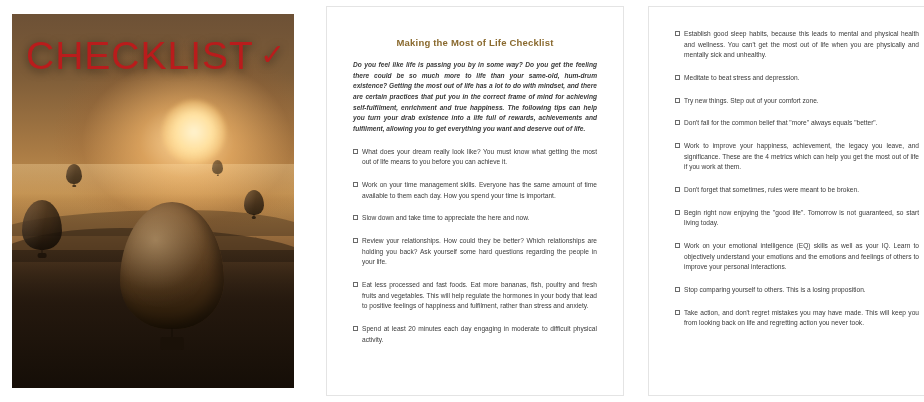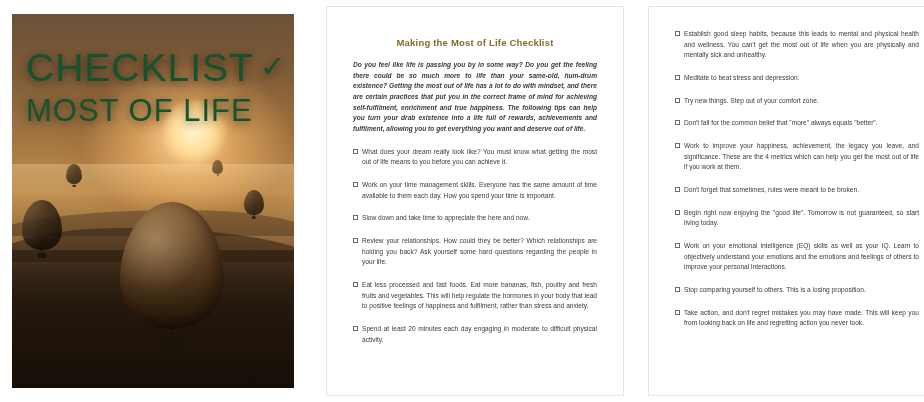--- a/index.html
+++ b/index.html
@@ -96,24 +96,24 @@
       radial-gradient(circle at 34% 30%, rgba(255,222,170,0.40) 0%, rgba(255,200,130,0.05) 45%, rgba(0,0,0,0) 60%),
       linear-gradient(180deg, #7a5530 0%, #4a3118 55%, #241707 100%);
   }
   .b-left { left: 10px; top: 186px; width: 40px; height: 58px; opacity: 0.85; }
   .b-small1 { left: 54px; top: 150px; width: 16px; height: 23px; opacity: 0.7; }
   .b-small2 { left: 232px; top: 176px; width: 20px; height: 29px; opacity: 0.75; }
   .b-small3 { left: 200px; top: 146px; width: 11px; height: 16px; opacity: 0.55; }
 
   .cover-title-block {
     position: absolute;
-    left: 8px; top: 30px;
+    left: 8px; top: 18px;
     width: 282px;
     padding: 10px 14px 14px 14px;
-    color: #14532d;
+    color: #b91c1c;
     text-shadow: 0 2px 10px rgba(0,0,0,0.55);
   }
   .cover-title-block .line {
     font-family: "Liberation Sans", sans-serif;
     font-weight: 400;
     letter-spacing: 1px;
     line-height: 1.12;
     white-space: nowrap;
   }
   .cover-title-block .l1 { font-size: 39px; }
@@ -206,21 +206,20 @@
         <div class="env"></div>
           <div class="rope"></div>
           <div class="basket"></div>
       </div>
     </div>
 
     <div class="cover-title-block">
       <div class="line l1">
         <span>CHECKLIST</span><span class="check-glyph">✓</span>
       </div>
-      <div class="line l3">MOST OF LIFE</div>
     </div>
   </div>
 
   <div class="page-gap"></div>
 
   <div class="text-page p2">
     <h1 class="doc-title">Making the Most of Life Checklist</h1>
     <p class="intro">Do you feel like life is passing you by in some way? Do you get the feeling there could be so much more to life than your same-old, hum-drum existence? Getting the most out of life has a lot to do with mindset, and there are certain practices that put you in the correct frame of mind for achieving self-fulfilment, enrichment and true happiness. The following tips can help you turn your drab existence into a life full of rewards, achievements and fulfilment, allowing you to get everything you want and deserve out of life.</p>
 
     <div class="item">

